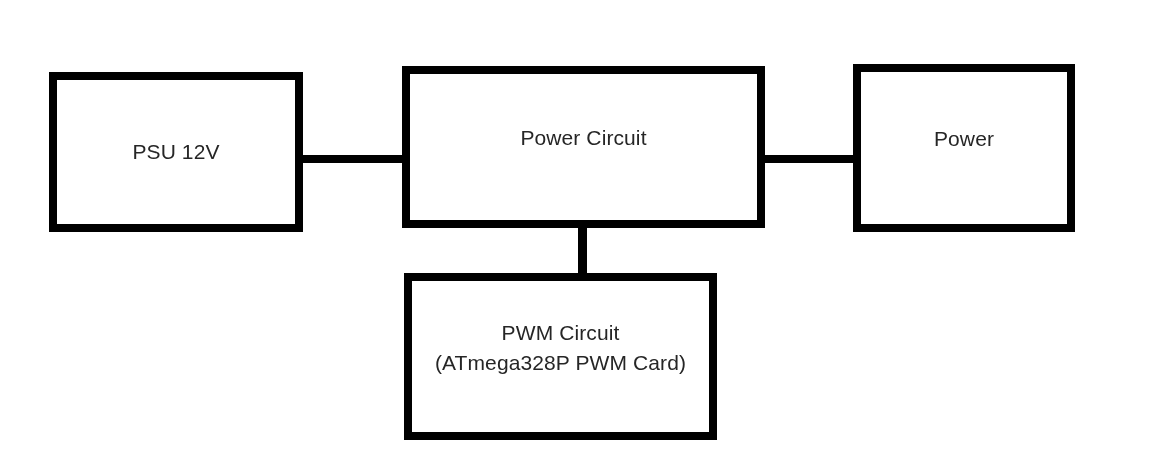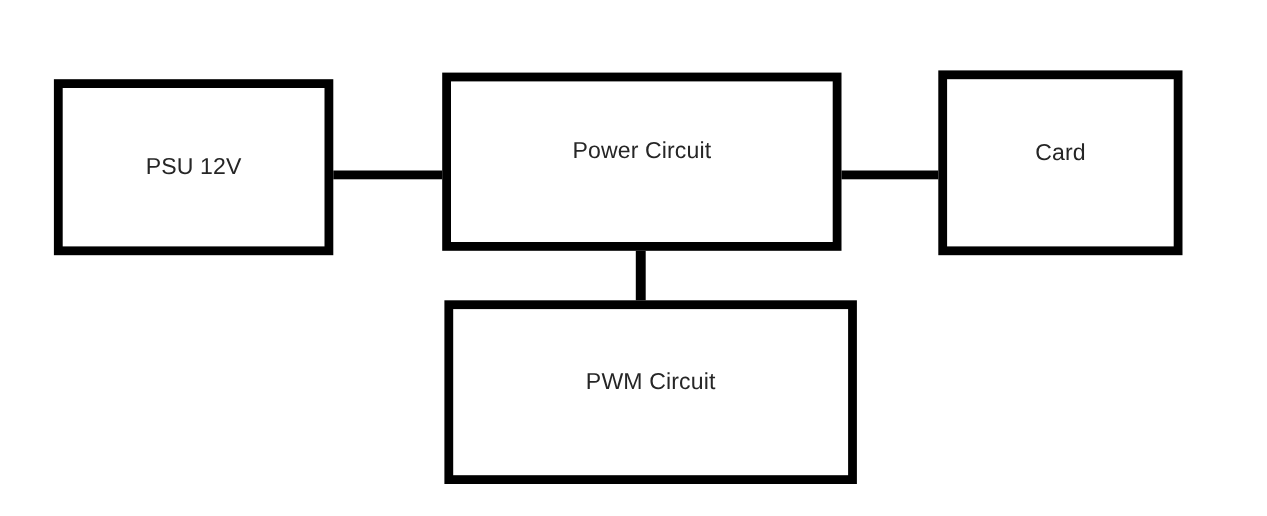--- a/index.html
+++ b/index.html
@@ -35,21 +35,21 @@
     text-align: center;
     white-space: nowrap;
     letter-spacing: 0.1px;
   }
   
   .shift-up { transform: translateY(-9px); }
 
   #block-psu      { left: 49px;  top: 72px;  width: 254px; height: 160px; }
   #block-power    { left: 402px; top: 66px;  width: 363px; height: 162px; }
   #block-load     { left: 853px; top: 64px;  width: 222px; height: 168px; }
-  #block-pwm      { left: 404px; top: 273px; width: 375px; height: 167px; }
+  #block-pwm      { left: 404px; top: 273px; width: 313px; height: 167px; }
 
   .connector {
     position: absolute;
     background: #000000;
     z-index: 1;
   }
   #conn-psu-power   { left: 294px; top: 155px; width: 116px; height: 8px; }
   #conn-power-load  { left: 758px; top: 155px; width: 101px; height: 8px; }
   #conn-power-pwm   { left: 578px; top: 220px; width: 9px;   height: 60px; }
 </style>
@@ -67,23 +67,24 @@
   </div>
 
   <div class="block" id="block-power">
     <div class="shift-up">
       <div class="block-text">Power Circuit</div>
     </div>
   </div>
 
   <div class="block" id="block-load">
     <div class="shift-up">
-      <div class="block-text">Card</div>
+      <div class="block-text">Power</div>
     </div>
   </div>
 
   <div class="block" id="block-pwm">
     <div class="shift-up">
       <div class="block-text">PWM Circuit</div>
+      <div class="block-text">(ATmega328P PWM Card)</div>
     </div>
   </div>
 
 </div>
 
 </body></html>

